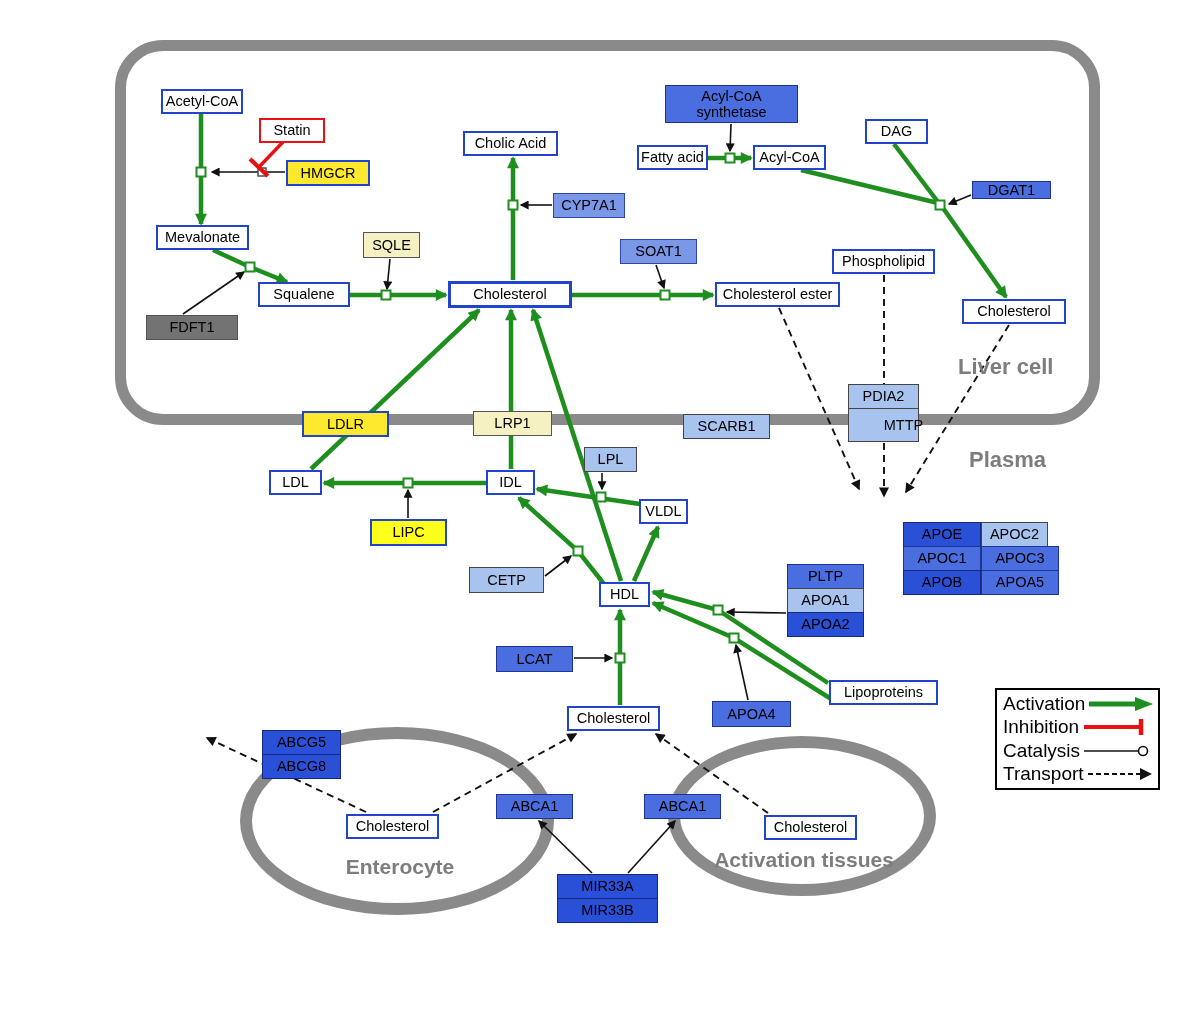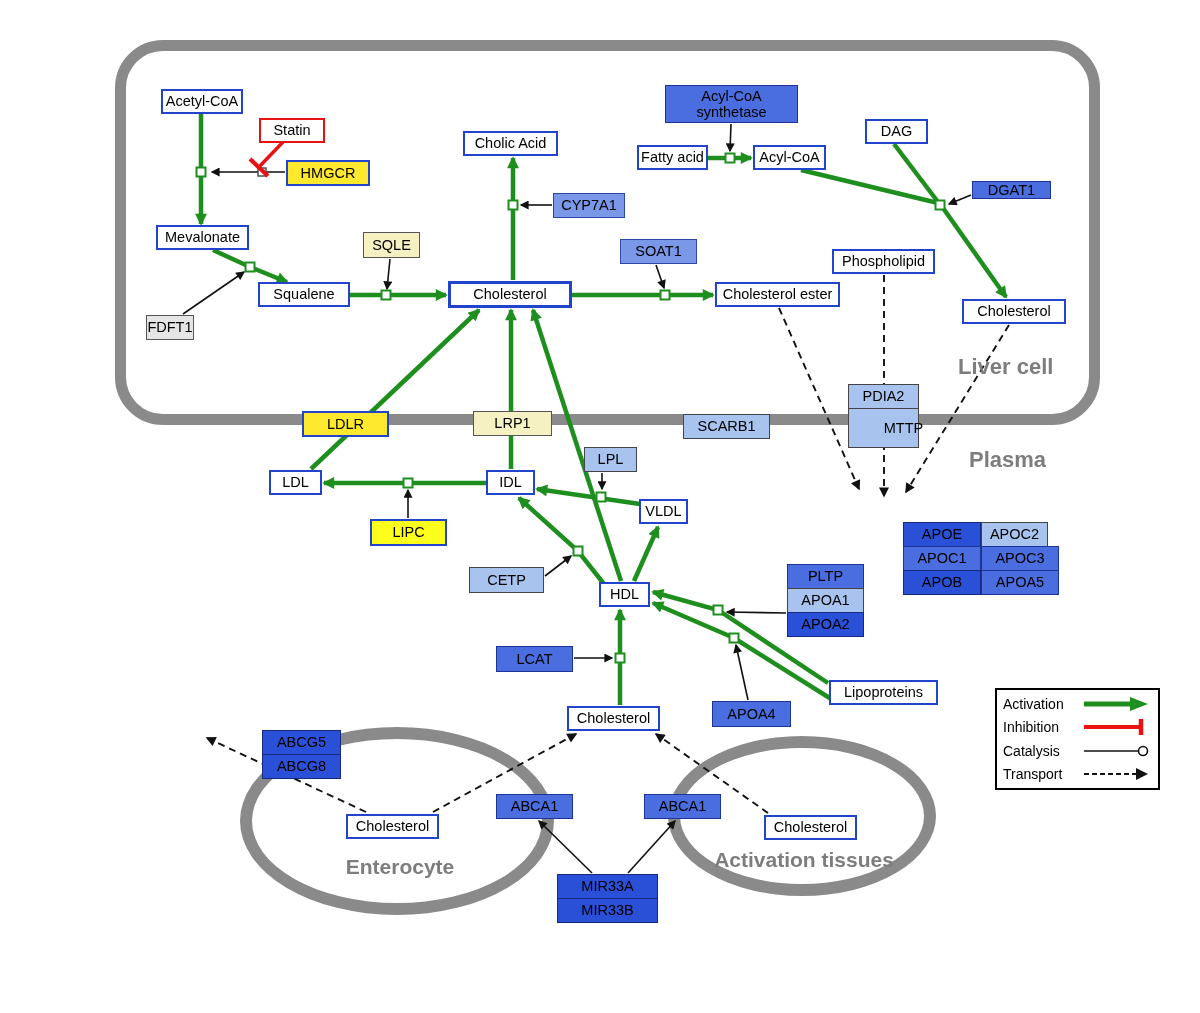--- a/index.html
+++ b/index.html
@@ -10,21 +10,21 @@
   #edge-layer{position:absolute;left:0;top:0;z-index:2;}
   .node{position:absolute;display:flex;align-items:center;justify-content:center;text-align:center;
         box-sizing:border-box;font-size:14.5px;color:#000;line-height:1.12;white-space:pre-line;z-index:3;}
   .region-label{position:absolute;font-weight:bold;color:#7d7d7d;z-index:3;}
   .label-large{font-size:22px;}
   .label-med{font-size:21px;}
   .legend{position:absolute;left:995px;top:688px;width:165px;height:102px;background:#fff;
           border:2px solid #000;box-sizing:border-box;z-index:4;display:flex;flex-direction:column;
           justify-content:space-evenly;padding:2px 6px;}
   .legend-row{display:flex;align-items:center;justify-content:space-between;height:22px;}
-  .legend-label{font-size:14px;color:#000;}
+  .legend-label{font-size:19px;color:#000;}
   .legend-sym{flex:0 0 auto;}
 </style>
 </head>
 <body>
 
 <div id="canvas">
 
   <div class="membrane-rect" style="left:115px;top:40px;width:985px;height:385px;"></div>
   <div class="membrane-ellipse" style="left:240px;top:727px;width:314px;height:188px;"></div>
   <div class="membrane-ellipse" style="left:668px;top:736px;width:268px;height:160px;"></div>
@@ -100,40 +100,40 @@
         <rect x="729.5" y="633.5" width="9" height="9" fill="#fff" stroke="#1e8f1e" stroke-width="2"></rect>
       </g>
   </svg>
 
   <div id="nodes-layer">
       <div class="node" style="left: 161px; top: 89px; width: 82px; height: 25px; background: rgb(255, 255, 255); border: 2px solid rgb(34, 68, 204);">Acetyl-CoA</div>
       <div class="node" style="left: 259px; top: 118px; width: 66px; height: 25px; background: rgb(255, 255, 255); border: 2.5px solid rgb(232, 16, 16);">Statin</div>
       <div class="node" style="left: 286px; top: 160px; width: 84px; height: 26px; background: rgb(255, 233, 46); border: 2px solid rgb(34, 68, 204);">HMGCR</div>
       <div class="node" style="left: 156px; top: 225px; width: 93px; height: 25px; background: rgb(255, 255, 255); border: 2px solid rgb(34, 68, 204);">Mevalonate</div>
       <div class="node" style="left: 363px; top: 232px; width: 57px; height: 26px; background: rgb(245, 241, 195); border: 1.5px solid rgb(85, 85, 85);">SQLE</div>
-      <div class="node" style="left: 146px; top: 315px; width: 48px; height: 25px; background: #e5e5e5; border: 1.5px solid rgb(85, 85, 85); text-align: center;">FDFT1</div>
+      <div class="node" style="left: 146px; top: 315px; width: 92px; height: 25px; background: #737373; border: 1.5px solid rgb(85, 85, 85); text-align: center;">FDFT1</div>
       <div class="node" style="left: 258px; top: 282px; width: 92px; height: 25px; background: rgb(255, 255, 255); border: 2px solid rgb(34, 68, 204);">Squalene</div>
       <div class="node" style="left: 448px; top: 281px; width: 124px; height: 27px; background: rgb(255, 255, 255); border: 3px solid rgb(34, 68, 204);">Cholesterol</div>
       <div class="node" style="left: 463px; top: 131px; width: 95px; height: 25px; background: rgb(255, 255, 255); border: 2px solid rgb(34, 68, 204);">Cholic Acid</div>
       <div class="node" style="left: 553px; top: 193px; width: 72px; height: 25px; background: rgb(123, 151, 232); border: 1.5px solid rgb(44, 71, 168);">CYP7A1</div>
       <div class="node" style="left: 620px; top: 239px; width: 77px; height: 25px; background: rgb(123, 151, 232); border: 1.5px solid rgb(44, 71, 168);">SOAT1</div>
       <div class="node" style="left: 715px; top: 282px; width: 125px; height: 25px; background: rgb(255, 255, 255); border: 2px solid rgb(34, 68, 204);">Cholesterol ester</div>
       <div class="node" style="left: 665px; top: 85px; width: 133px; height: 38px; background: rgb(74, 110, 224); border: 1.5px solid rgb(28, 52, 150);">Acyl-CoA
 synthetase</div>
       <div class="node" style="left: 637px; top: 145px; width: 71px; height: 25px; background: rgb(255, 255, 255); border: 2px solid rgb(34, 68, 204);">Fatty acid</div>
       <div class="node" style="left: 753px; top: 145px; width: 73px; height: 25px; background: rgb(255, 255, 255); border: 2px solid rgb(34, 68, 204);">Acyl-CoA</div>
       <div class="node" style="left: 865px; top: 119px; width: 63px; height: 25px; background: rgb(255, 255, 255); border: 2px solid rgb(34, 68, 204);">DAG</div>
       <div class="node" style="left: 972px; top: 181px; width: 79px; height: 18px; background: rgb(74, 110, 224); border: 1.5px solid rgb(28, 52, 150);">DGAT1</div>
       <div class="node" style="left: 832px; top: 249px; width: 103px; height: 25px; background: rgb(255, 255, 255); border: 2px solid rgb(34, 68, 204);">Phospholipid</div>
       <div class="node" style="left: 962px; top: 299px; width: 104px; height: 25px; background: rgb(255, 255, 255); border: 2px solid rgb(34, 68, 204);">Cholesterol</div>
       <div class="node" style="left: 302px; top: 411px; width: 87px; height: 26px; background: rgb(255, 233, 46); border: 2px solid rgb(34, 68, 204);">LDLR</div>
       <div class="node" style="left: 473px; top: 411px; width: 79px; height: 25px; background: rgb(245, 241, 195); border: 1.5px solid rgb(85, 85, 85);">LRP1</div>
       <div class="node" style="left: 683px; top: 414px; width: 87px; height: 25px; background: rgb(168, 196, 238); border: 1.5px solid rgb(68, 68, 68);">SCARB1</div>
       <div class="node" style="left: 848px; top: 384px; width: 71px; height: 25px; background: rgb(168, 196, 238); border: 1.5px solid rgb(68, 68, 68);">PDIA2</div>
-      <div class="node" style="left: 848px; top: 408px; width: 71px; height: 40px; background: rgb(168, 196, 238); border: 1.5px solid rgb(68, 68, 68); padding-left: 40px;">MTTP</div>
+      <div class="node" style="left: 848px; top: 408px; width: 71px; height: 34px; background: rgb(168, 196, 238); border: 1.5px solid rgb(68, 68, 68); padding-left: 40px;">MTTP</div>
       <div class="node" style="left: 269px; top: 470px; width: 53px; height: 25px; background: rgb(255, 255, 255); border: 2px solid rgb(34, 68, 204);">LDL</div>
       <div class="node" style="left: 486px; top: 470px; width: 49px; height: 25px; background: rgb(255, 255, 255); border: 2px solid rgb(34, 68, 204);">IDL</div>
       <div class="node" style="left: 584px; top: 447px; width: 53px; height: 25px; background: rgb(168, 196, 238); border: 1.5px solid rgb(68, 68, 68);">LPL</div>
       <div class="node" style="left: 639px; top: 499px; width: 49px; height: 25px; background: rgb(255, 255, 255); border: 2px solid rgb(34, 68, 204);">VLDL</div>
       <div class="node" style="left: 370px; top: 519px; width: 77px; height: 27px; background: rgb(255, 255, 30); border: 2px solid rgb(34, 68, 204);">LIPC</div>
       <div class="node" style="left: 469px; top: 567px; width: 75px; height: 26px; background: rgb(168, 196, 238); border: 1.5px solid rgb(68, 68, 68);">CETP</div>
       <div class="node" style="left: 599px; top: 582px; width: 51px; height: 25px; background: rgb(255, 255, 255); border: 2px solid rgb(34, 68, 204);">HDL</div>
       <div class="node" style="left: 787px; top: 564px; width: 77px; height: 25px; background: rgb(74, 110, 224); border: 1.5px solid rgb(28, 52, 150);">PLTP</div>
       <div class="node" style="left: 787px; top: 588px; width: 77px; height: 25px; background: rgb(168, 196, 238); border: 1.5px solid rgb(68, 68, 68);">APOA1</div>
       <div class="node" style="left: 787px; top: 612px; width: 77px; height: 25px; background: rgb(43, 80, 216); border: 1.5px solid rgb(22, 41, 126);">APOA2</div>

